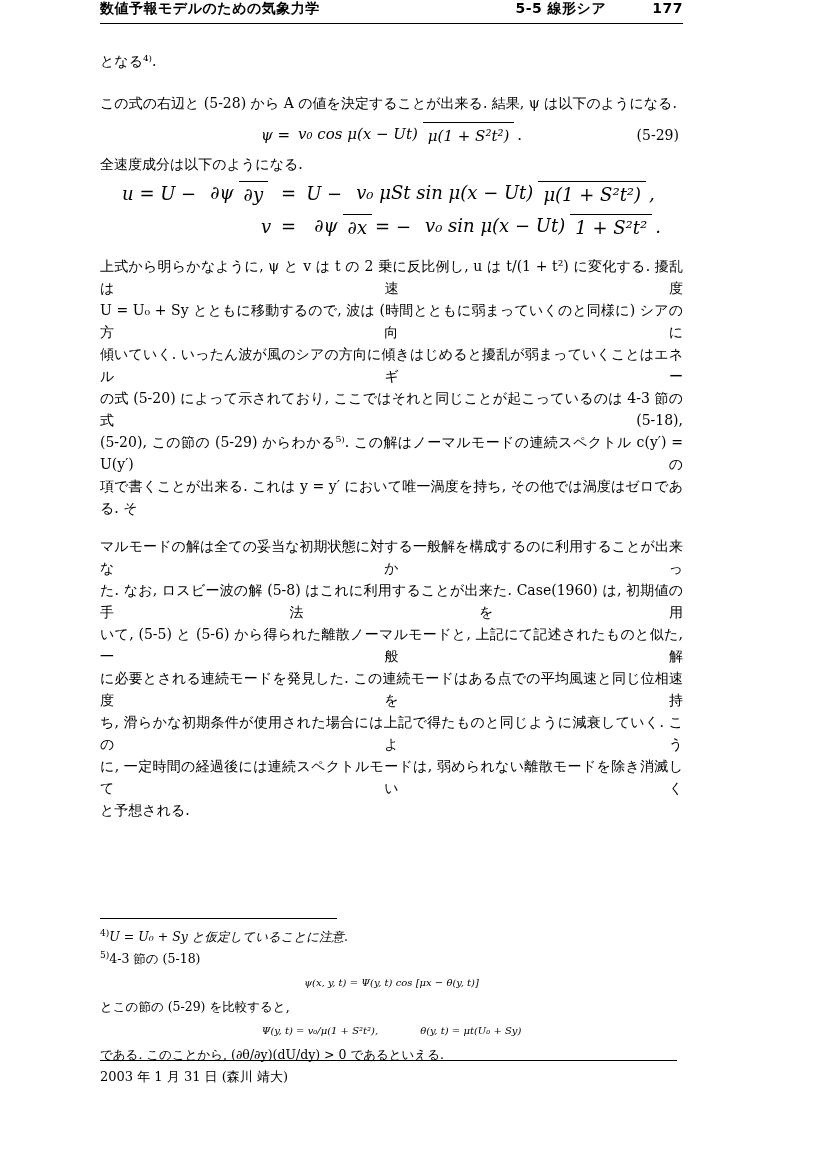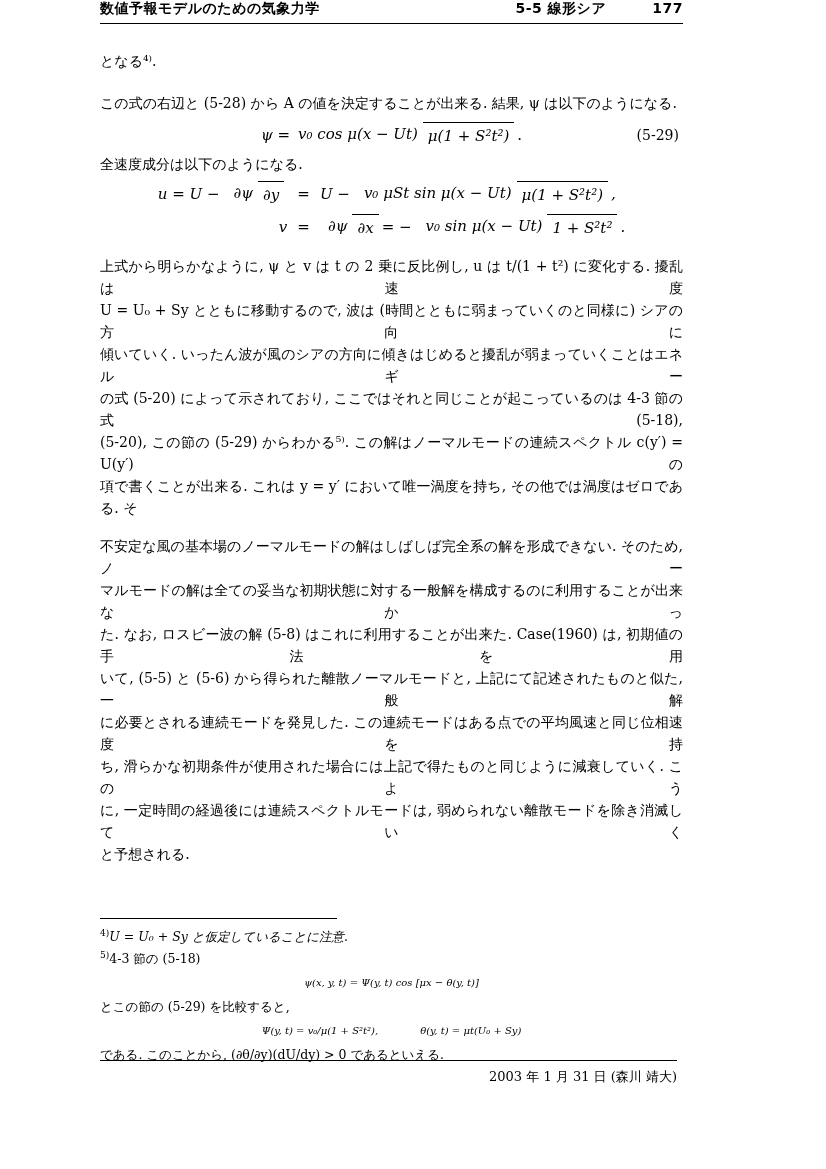--- a/index.html
+++ b/index.html
@@ -41,21 +41,21 @@
   .frac .num{padding:0 5px 2px 5px;white-space:nowrap;}
   .frac .den{border-top:1px solid #000;padding:2px 5px 0 5px;white-space:nowrap;}
   .eq-label{
     position:absolute;right:4px;top:50%;transform:translateY(-50%);
     font-style:normal;font-size:14px;
   }
   .uv-grid{
     display:grid;grid-template-columns:auto auto auto;
     justify-content:center;align-items:center;
     column-gap:10px;row-gap:8px;
-    font-size:15px;margin-top:6px;
+    font-size:18px;margin-top:6px;
   }
   .cell{display:flex;align-items:center;white-space:nowrap;}
   .cell.r{justify-content:flex-end;}
   .gap6{display:inline-block;width:6px;}
   
   .footnotes{
     position:absolute;left:100px;top:918px;width:583px;
     font-size:12.5px;line-height:17px;
   }
   .fn-rule{border:none;border-top:1px solid #000;width:237px;margin:0 0 6px 0;}
@@ -65,21 +65,21 @@
     display:flex;justify-content:center;align-items:center;
     font-style:italic;margin:7px 0;font-size:10px;
   }
   .fn-eq .sep{display:inline-block;width:42px;}
   
   .pagefooter{
     position:absolute;left:100px;top:1060px;width:577px;
     font-size:13px;
   }
   .footer-rule{border:none;border-top:1px solid #000;margin:0;}
-  .footer-date{text-align:right;margin-top:7px;}
+  .footer-date{text-align:left;margin-top:7px;}
 </style>
 </head>
 <body>
 
 <div class="page">
   <div class="content">
 
     <div class="header-row">
       <span>数値予報モデルのための気象力学</span>
       <span class="header-right">
@@ -151,21 +151,20 @@
       <div class="line">上式から明らかなように, ψ と v は t の 2 乗に反比例し, u は t/(1 + t²) に変化する. 擾乱は速度</div>
           <div class="line">U = U₀ + Sy とともに移動するので, 波は (時間とともに弱まっていくのと同様に) シアの方向に</div>
           <div class="line">傾いていく. いったん波が風のシアの方向に傾きはじめると擾乱が弱まっていくことはエネルギー</div>
           <div class="line">の式 (5-20) によって示されており, ここではそれと同じことが起こっているのは 4-3 節の式 (5-18),</div>
           <div class="line">(5-20), この節の (5-29) からわかる⁵⁾. この解はノーマルモードの連続スペクトル c(y′) = U(y′) の</div>
           <div class="line">項で書くことが出来る. これは y = y′ において唯一渦度を持ち, その他では渦度はゼロである. そ</div>
         </div>
 
       <div class="para">
 
-      <div class="line">不安定な風の基本場のノーマルモードの解はしばしば完全系の解を形成できない. そのため, ノー</div>
           <div class="line">マルモードの解は全ての妥当な初期状態に対する一般解を構成するのに利用することが出来なかっ</div>
           <div class="line">た. なお, ロスビー波の解 (5-8) はこれに利用することが出来た. Case(1960) は, 初期値の手法を用</div>
           <div class="line">いて, (5-5) と (5-6) から得られた離散ノーマルモードと, 上記にて記述されたものと似た, 一般解</div>
           <div class="line">に必要とされる連続モードを発見した. この連続モードはある点での平均風速と同じ位相速度を持</div>
           <div class="line">ち, 滑らかな初期条件が使用された場合には上記で得たものと同じように減衰していく. このよう</div>
           <div class="line">に, 一定時間の経過後には連続スペクトルモードは, 弱められない離散モードを除き消滅していく</div>
           <div class="line">と予想される.</div>
         </div>
     </div>
   </div>

